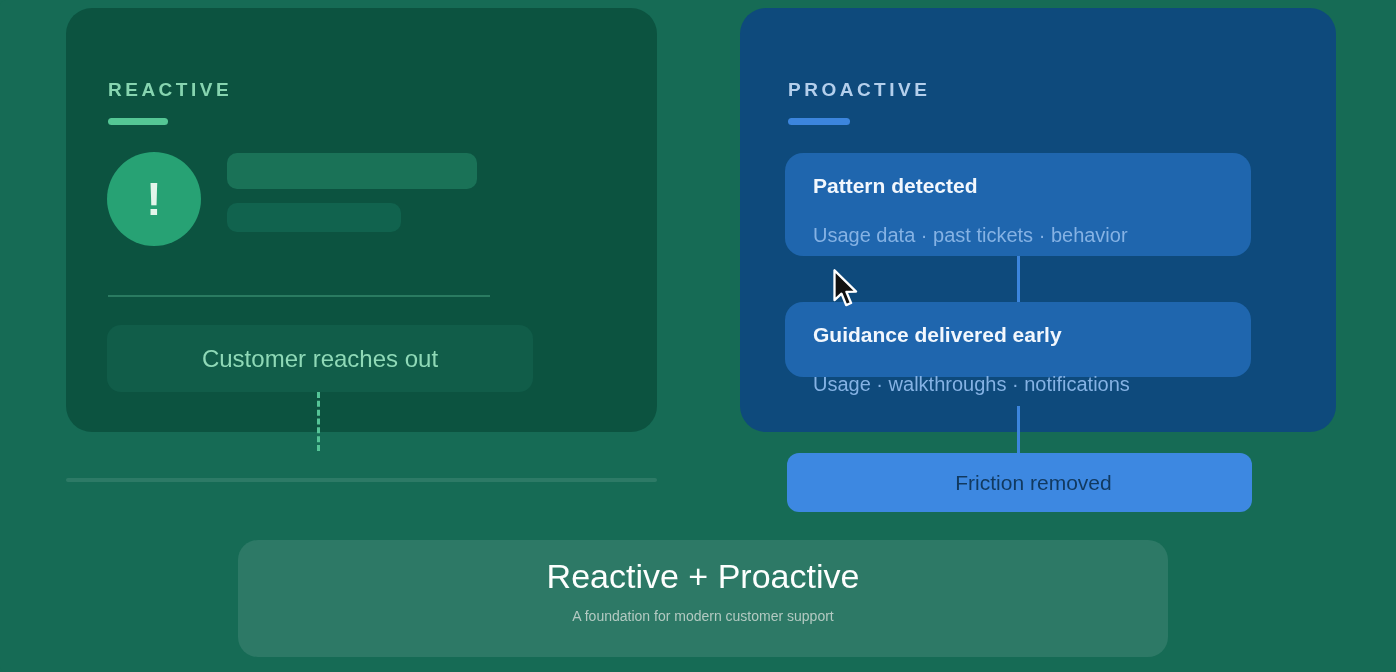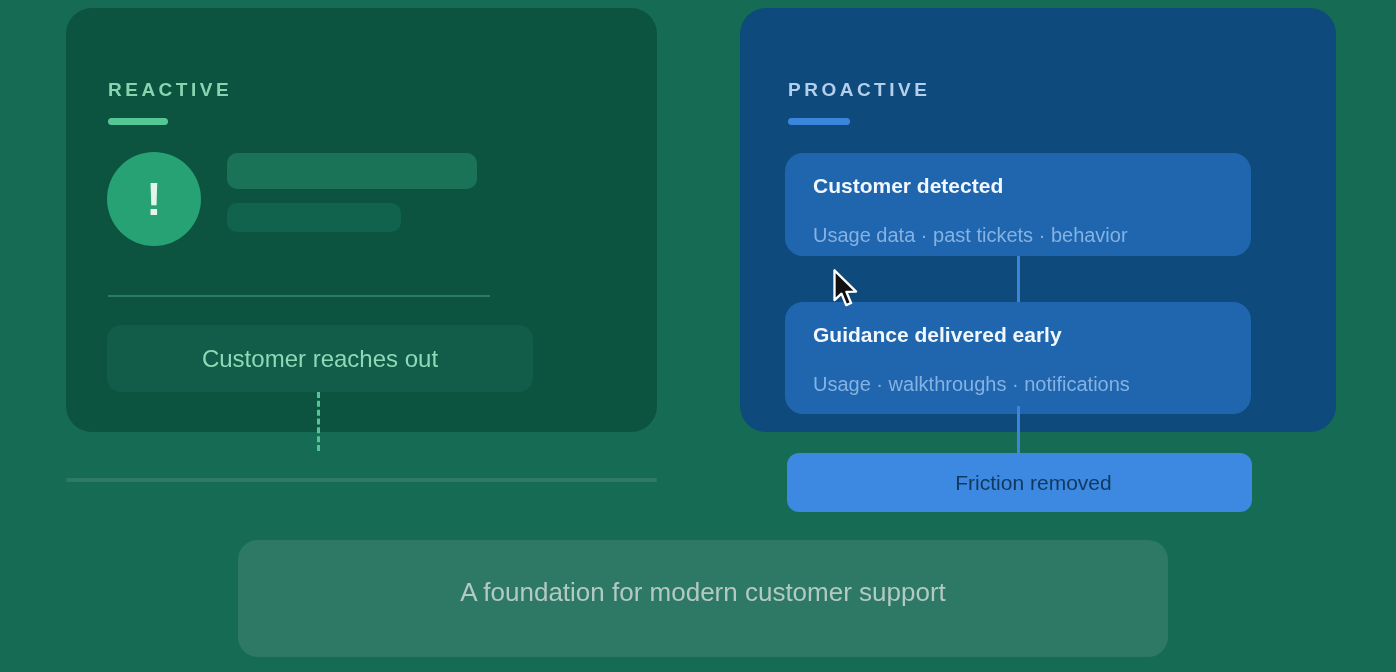--- a/index.html
+++ b/index.html
@@ -43,37 +43,37 @@
 
   
   .support-node{position:absolute;left:107px;top:443px;width:426px;height:67px;border-radius:14px;
     background:var(--support_bg);color:var(--support_text);font-size:21px;
     display:flex;align-items:center;justify-content:center;z-index:2;}
   .h-rule{position:absolute;left:66px;top:478px;width:591px;height:4px;background:rgba(255,255,255,0.10);z-index:3;border-radius:2px;}
 
   
   .step-box{position:absolute;left:45px;width:466px;border-radius:18px;background:var(--step_bg);padding:21px 28px 0 28px;}
   .step-box.first{top:145px;height:103px;}
-  .step-box.second{top:294px;height:112px;}
+  .step-box.second{top:294px;height:75px;}
   .step-title{font-size:21px;font-weight:bold;color:var(--step_title);}
   .step-sub{margin-top:26px;font-size:20px;color:var(--step_sub);}
   .v-connector{position:absolute;left:277px;width:3px;background:var(--accent_blue);}
   .v-connector.c1{top:248px;height:46px;}
   .v-connector.c2{top:398px;height:52px;}
 
   
   .friction-node{position:absolute;left:787px;top:453px;width:465px;height:59px;border-radius:12px;
     background:var(--friction_bg);color:var(--friction_text);font-size:21px;
     display:flex;align-items:center;justify-content:center;z-index:2;padding-left:28px;}
 
   
   .banner{position:absolute;left:238px;top:540px;width:930px;height:117px;border-radius:20px;
     background:var(--banner_bg);text-align:center;padding-top:17px;}
   .banner-title{font-size:34px;color:var(--banner_title);}
-  .banner-sub{margin-top:20px;font-size:26px;color:var(--banner_sub);}
+  .banner-sub{margin-top:12px;font-size:14px;color:var(--banner_sub);}
 
   
   .cursor{position:absolute;left:831px;top:269px;width:28px;height:40px;z-index:5;}
 </style>
 </head>
 <body>
 
 <div class="stage">
 
   <div class="card left">
@@ -94,39 +94,40 @@
     <div class="dashed-connector"></div>
   </div>
 
   <div class="h-rule"></div>
 
   <div class="card right">
     <div class="panel-title">PROACTIVE</div>
     <div class="title-underline"></div>
 
     <div class="step-box first">
-      <div class="step-title">Customer detected</div>
+      <div class="step-title">Pattern detected</div>
       <div class="step-sub">Usage data · past tickets · behavior</div>
     </div>
 
     <div class="v-connector c1"></div>
 
     <div class="step-box second">
       <div class="step-title">Guidance delivered early</div>
       <div class="step-sub">Usage · walkthroughs · notifications</div>
     </div>
 
     <div class="v-connector c2"></div>
   </div>
 
   <div class="friction-node">
     <span>Friction removed</span>
   </div>
 
   <div class="banner">
+    <div class="banner-title">Reactive + Proactive</div>
     <div class="banner-sub">A foundation for modern customer support</div>
   </div>
 
   <svg class="cursor" viewBox="0 0 24 34">
     <path d="M3,1 L3,26.5 L9,21 L13,30.8 L17.2,29 L13.2,19.5 L21.5,19.2 Z" fill="#111111" stroke="#ffffff" stroke-width="2" stroke-linejoin="round"></path>
   </svg>
 
 </div>
 
 </body></html>

